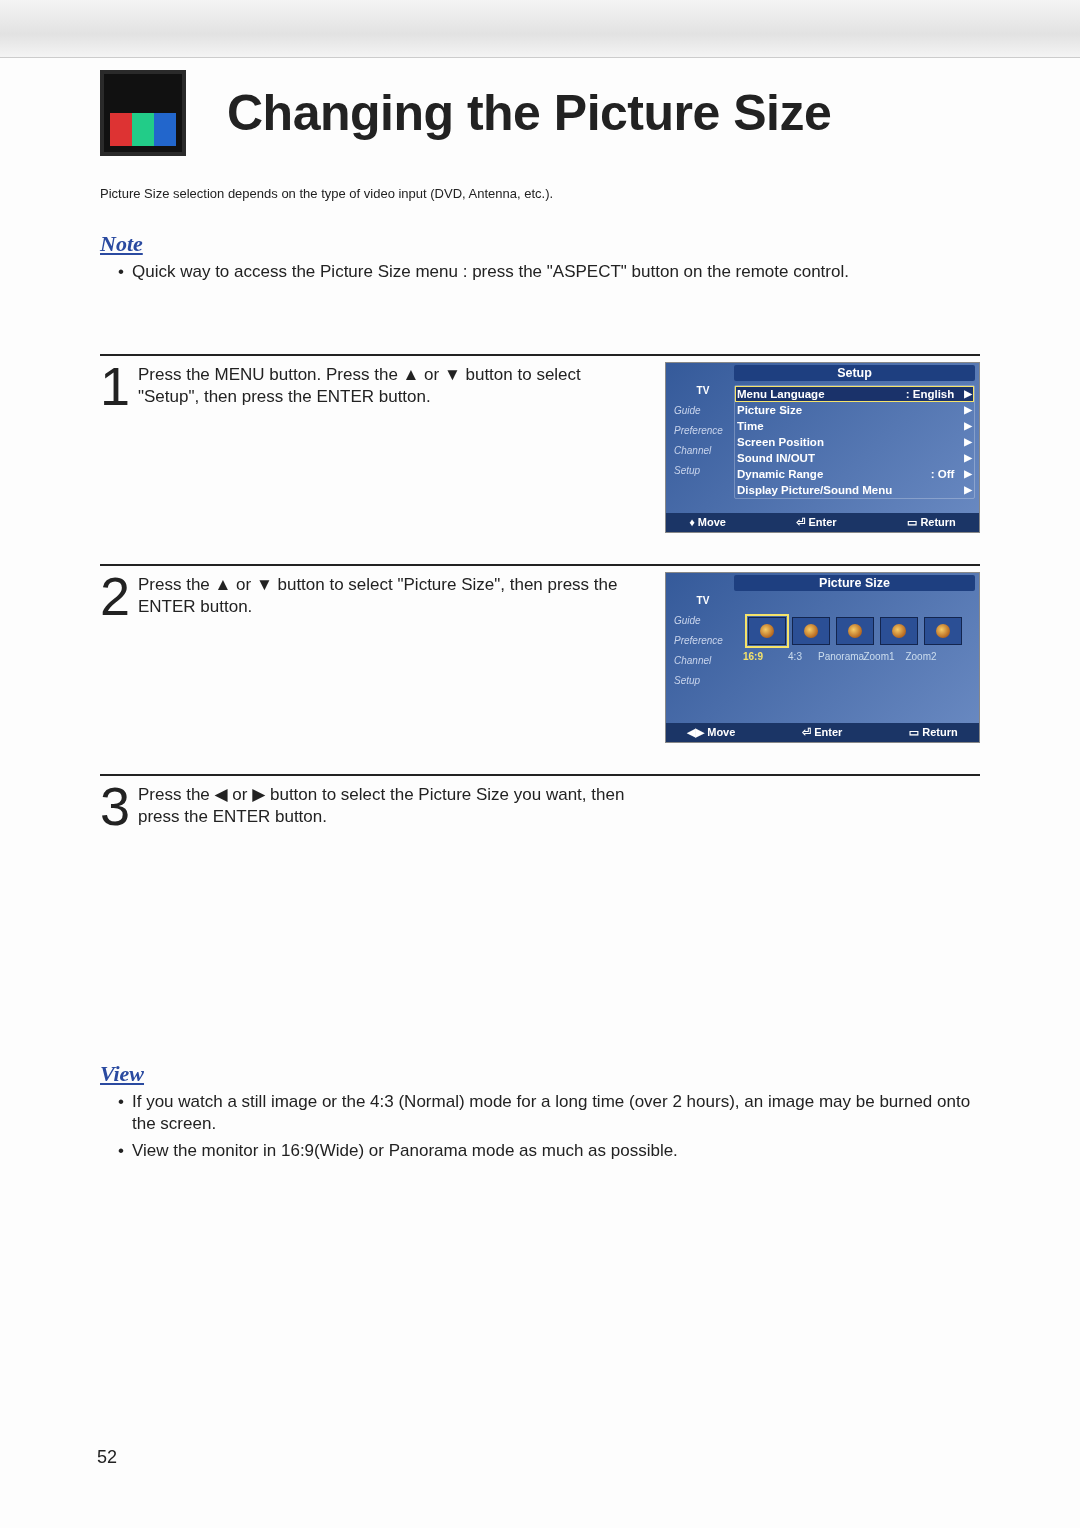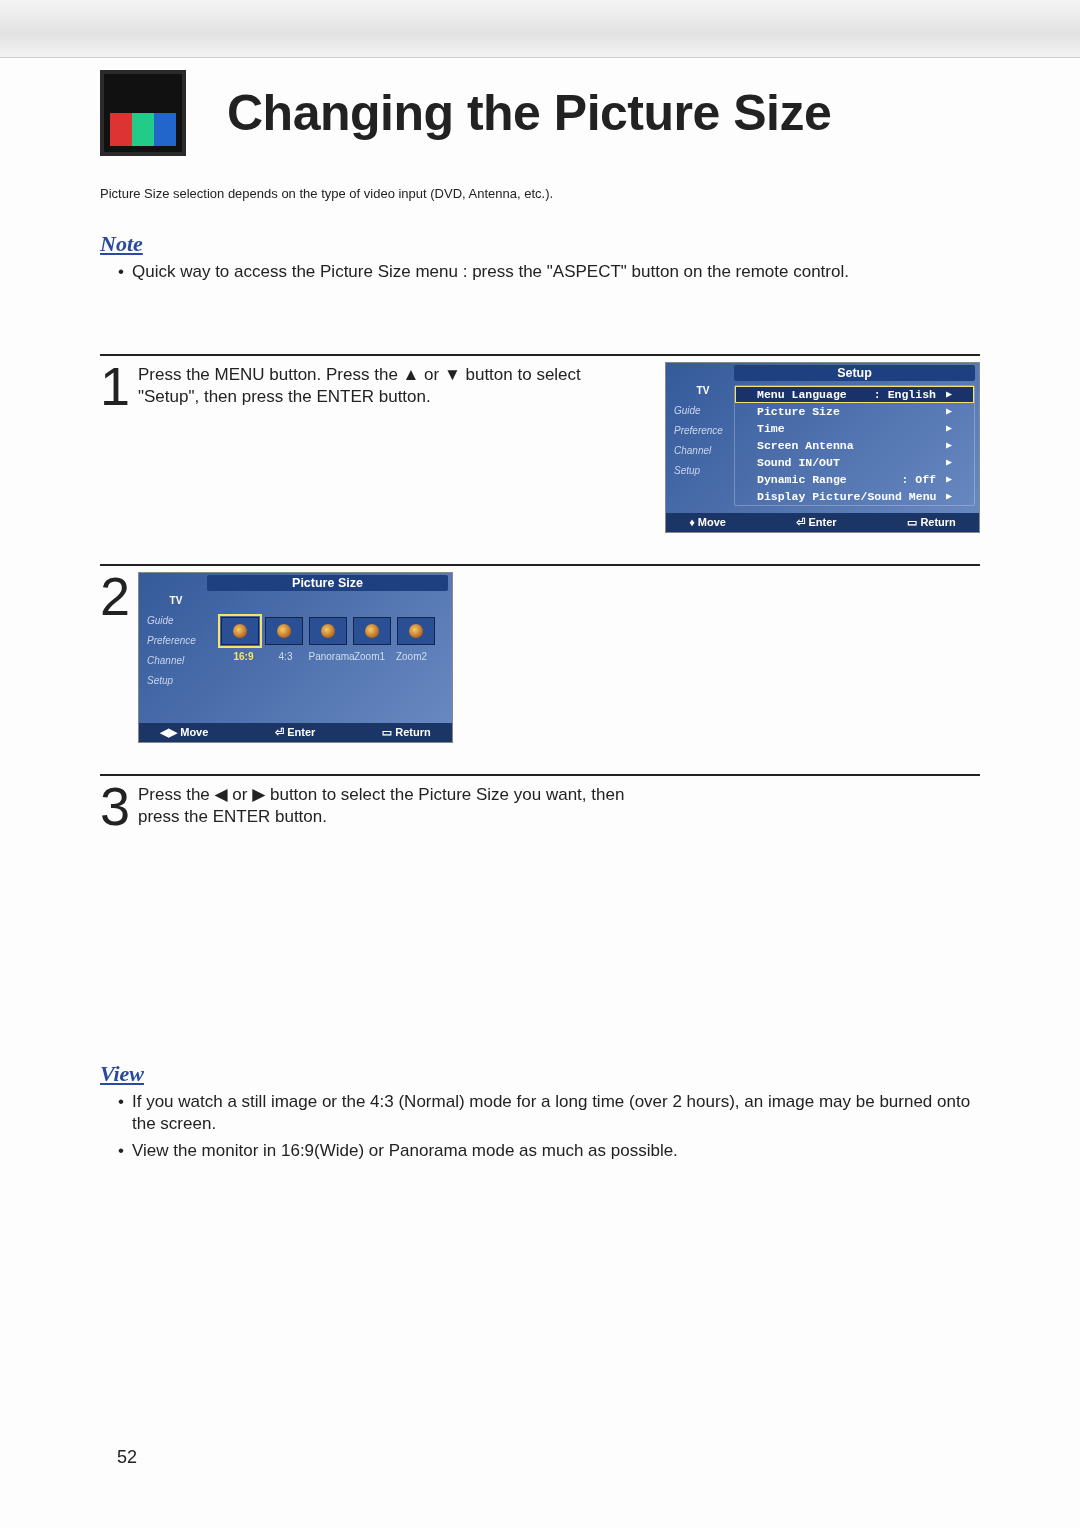--- a/index.html
+++ b/index.html
@@ -114,26 +114,25 @@
     text-align: center;
     font-weight: 700;
     font-size: 12.5px;
     padding: 1px 0;
     margin-bottom: 4px;
     border-radius: 2px;
   }
   .menu-list { border: 1px solid rgba(255,255,255,0.25); border-radius: 2px; }
   .menu-item {
     display: flex; align-items: center;
-    padding: 2px 22px;
+    padding: 2px 2px;
     font-size: 11.5px;
     font-weight: 600;
     color: #fff;
     justify-content: space-between;
-    font-family: Liberation Mono, monospace;
   }
   .menu-item.sel { background: #1a326a; outline: 1px solid #f5e36a; outline-offset: -1px; }
   .menu-item .lbl { flex: 1; }
   .menu-item .val { color: #fff; margin-right: 10px; }
   .menu-item .arw { color: #fff; font-size: 10px; }
   .osd-bar {
     display: flex; justify-content: space-around;
     background: #1b3566; padding: 3px 10px;
     font-size: 11px; font-weight: 600; gap: 44px;
   }
@@ -144,25 +143,25 @@
     background: #2b4f95;
     border: 1px solid #13254e;
     display: flex; align-items: center; justify-content: center;
     position: relative;
   }
   .ps-ic.sel { outline: 2px solid #f5e36a; outline-offset: 1px; }
   .ps-ic .eye {
     width: 14px; height: 14px; border-radius: 50%;
     background: radial-gradient(circle at 40% 40%, #f7cc66, #b4661f 70%);
   }
-  .ps-labels { display: flex; gap: 4px; justify-content: center; font-size: 10px; margin-bottom: 24px;}
+  .ps-labels { display: flex; gap: 4px; justify-content: flex-start; font-size: 10px; margin-bottom: 24px;}
   .ps-labels span { width: 38px; text-align: center; color: #cde; }
   .ps-labels span.sel { color: #f5e36a; font-weight: 700; }
   .notes-bottom { margin-top: 230px; }
-  .page-num { position: absolute; bottom: 60px; left: 117px; font-size: 18px; }
+  .page-num { position: absolute; bottom: 60px; left: 97px; font-size: 18px; }
 </style>
 </head>
 <body>
 
 <div class="header-band"></div>
 
 <div class="content">
   <div class="title-row">
     <div class="tv-logo">
       <div class="tv-inner">
@@ -210,21 +209,21 @@
                 </div>
                 <div class="menu-item">
                   <span class="lbl">Picture Size</span>
                     <span class="arw">▶</span>
                 </div>
                 <div class="menu-item">
                   <span class="lbl">Time</span>
                     <span class="arw">▶</span>
                 </div>
                 <div class="menu-item">
-                  <span class="lbl">Screen Antenna</span>
+                  <span class="lbl">Screen Position</span>
                     <span class="arw">▶</span>
                 </div>
                 <div class="menu-item">
                   <span class="lbl">Sound IN/OUT</span>
                     <span class="arw">▶</span>
                 </div>
                 <div class="menu-item">
                   <span class="lbl">Dynamic Range</span>
                     <span class="val">:  Off</span>
                     <span class="arw">▶</span>
@@ -240,20 +239,21 @@
             <span>♦ <span>Move</span></span>
             <span>⏎ <span>Enter</span></span>
             <span>▭ <span>Return</span></span>
           </div>
         </div>
       </div>
     </div>
 
     <div class="step-row">
       <div class="step-num">2</div>
+      <div class="step-text">Press the ▲ or ▼ button to select "Picture Size", then press the ENTER button.</div>
       <div class="side-shot">
         <div class="osd">
           <div class="osd-body">
             <div class="osd-left">
               <div class="lab top">TV</div>
               <div class="lab">Guide</div>
               <div class="lab">Preference</div>
               <div class="lab">Channel</div>
               <div class="lab">Setup</div>
             </div>

